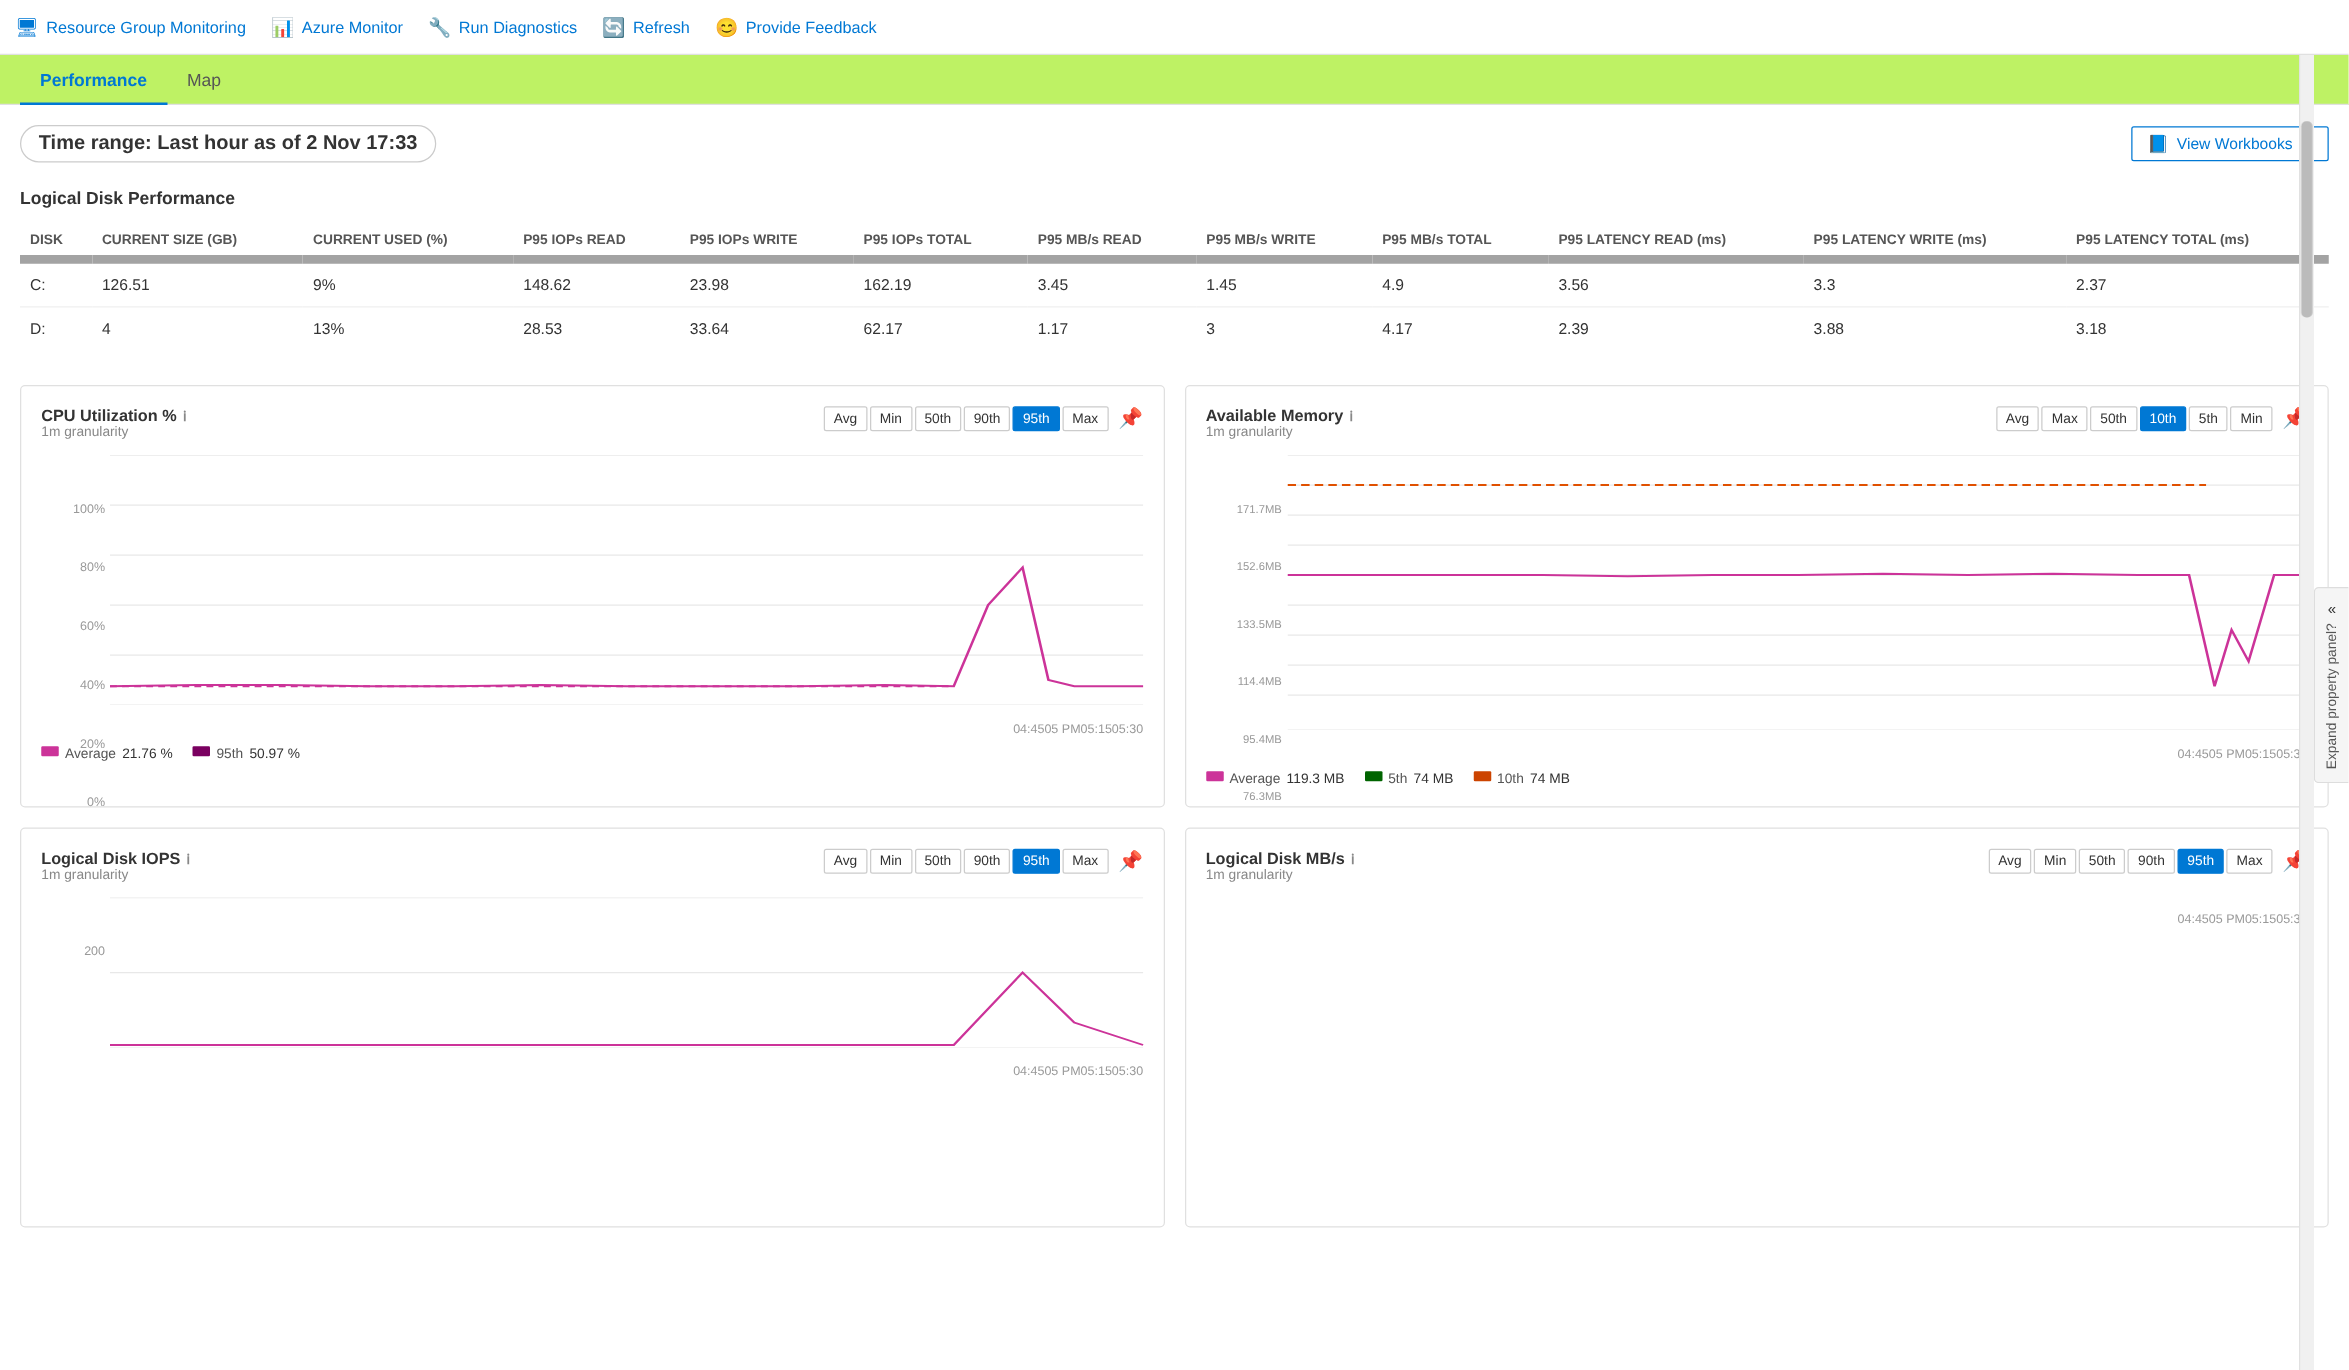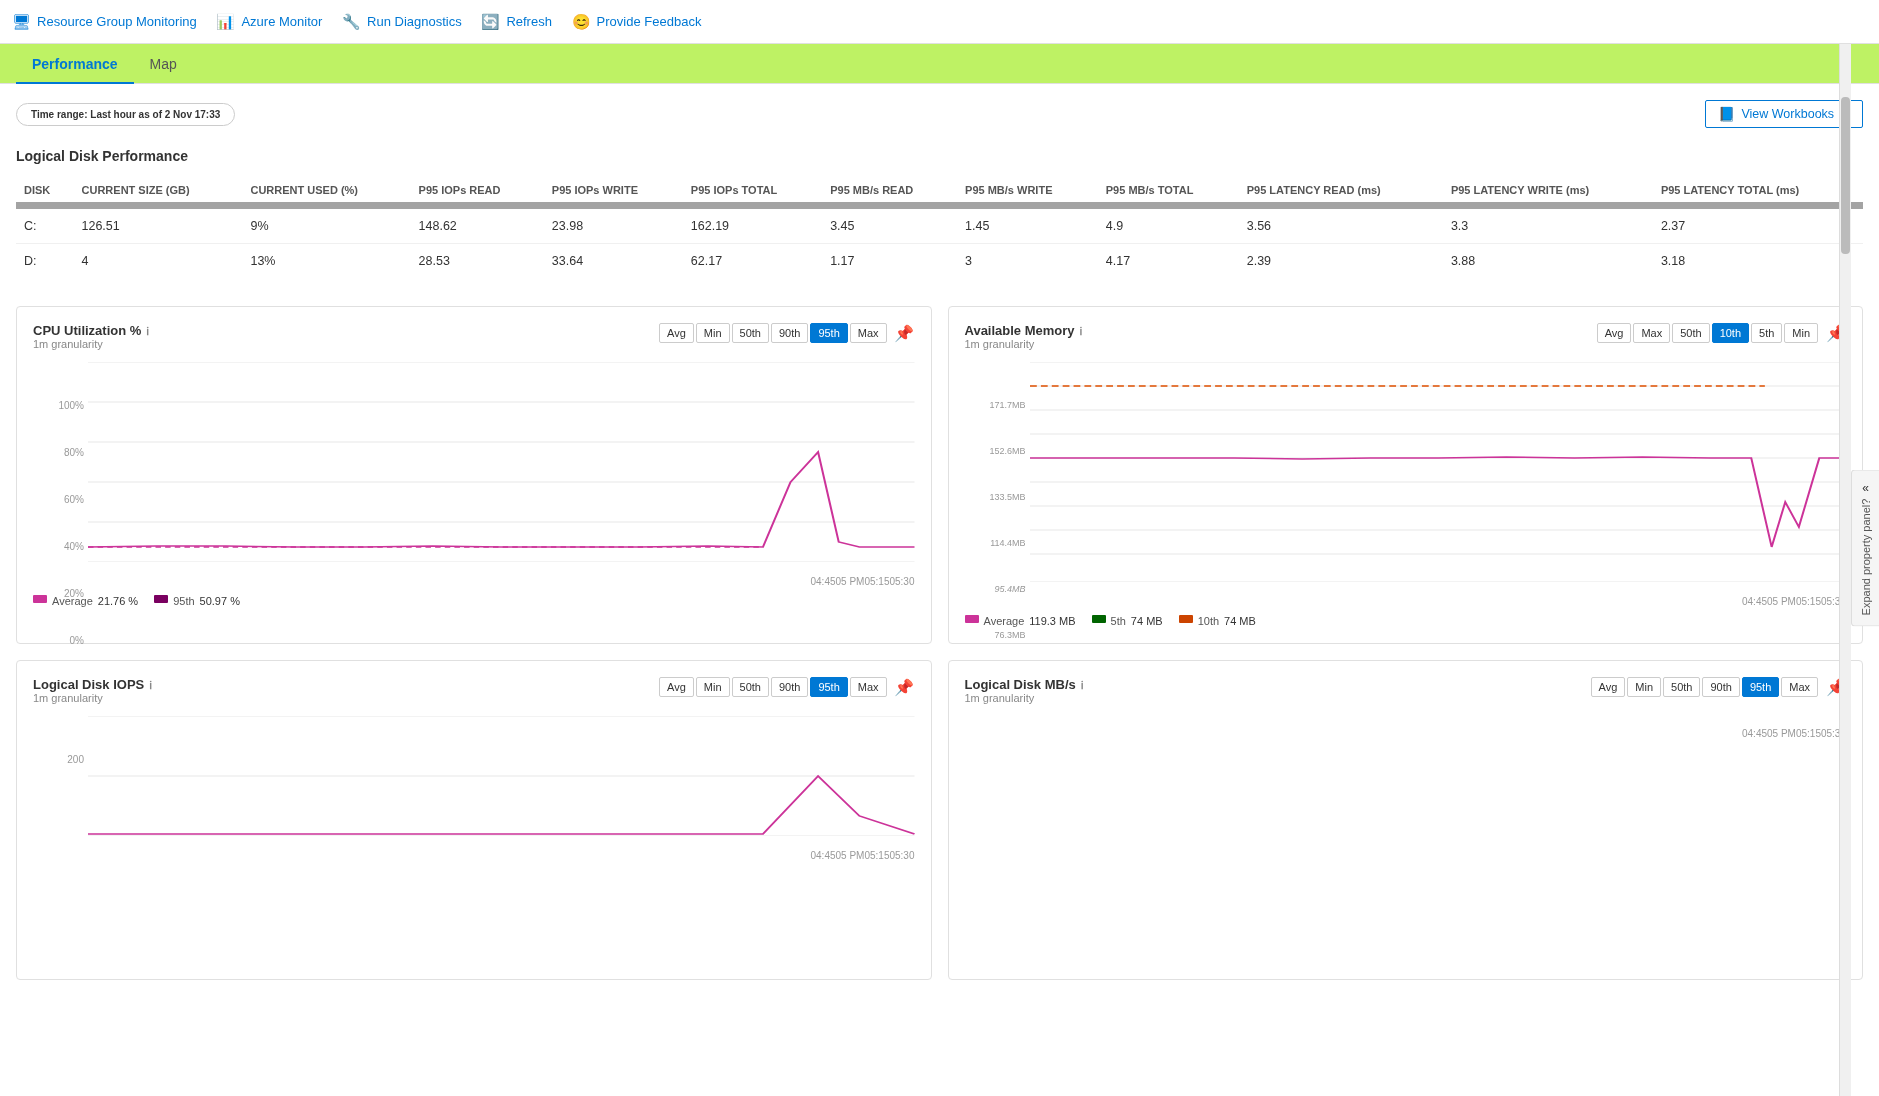--- a/index.html
+++ b/index.html
@@ -33,21 +33,21 @@
     
     .main-content { padding: 16px; background: #fff; }
 
     
     .time-range-row {
       display: flex; justify-content: space-between; align-items: center;
       margin-bottom: 20px;
     }
     .time-range-btn {
       border: 1px solid #ccc; border-radius: 16px; padding: 5px 14px;
-      font-size: 10px; cursor: pointer; background: #fff; color: #333;
+      font-size: 16px; cursor: pointer; background: #fff; color: #333;
     }
     .time-range-btn span { font-weight: 700; }
     .view-workbooks-btn {
       display: flex; align-items: center; gap: 6px;
       border: 1px solid #0078d4; padding: 5px 12px;
       font-size: 12.5px; cursor: pointer; background: #fff; color: #0078d4;
       border-radius: 2px;
     }
 
     
@@ -330,21 +330,21 @@
           </div>
           <span class="chart-pin-icon">📌</span>
         </div>
       </div>
       <div class="chart-area" style="height:220px;">
         <div class="y-labels" style="width:65px;">
           <span class="y-label" style="font-size:9px;">171.7MB</span>
           <span class="y-label" style="font-size:9px;">152.6MB</span>
           <span class="y-label" style="font-size:9px;">133.5MB</span>
           <span class="y-label" style="font-size:9px;">114.4MB</span>
-          <span class="y-label" style="font-size:9px;font-style:italic;">95.4MB</span>
+          <span class="y-label" style="font-size:9px;">95.4MB</span>
           <span class="y-label" style="font-size:9px;">76.3MB</span>
           <span class="y-label" style="font-size:9px;">57.2MB</span>
           <span class="y-label" style="font-size:9px;">38.1MB</span>
           <span class="y-label" style="font-size:9px;">19.1MB</span>
           <span class="y-label" style="font-size:9px;">0B</span>
         </div>
         <div class="chart-inner" style="margin-left:65px;">
           <svg class="chart-svg" viewBox="0 0 600 220" preserveAspectRatio="none">
 
             <line x1="0" y1="0" x2="600" y2="0" stroke="#e8e8e8" stroke-width="1"></line>

